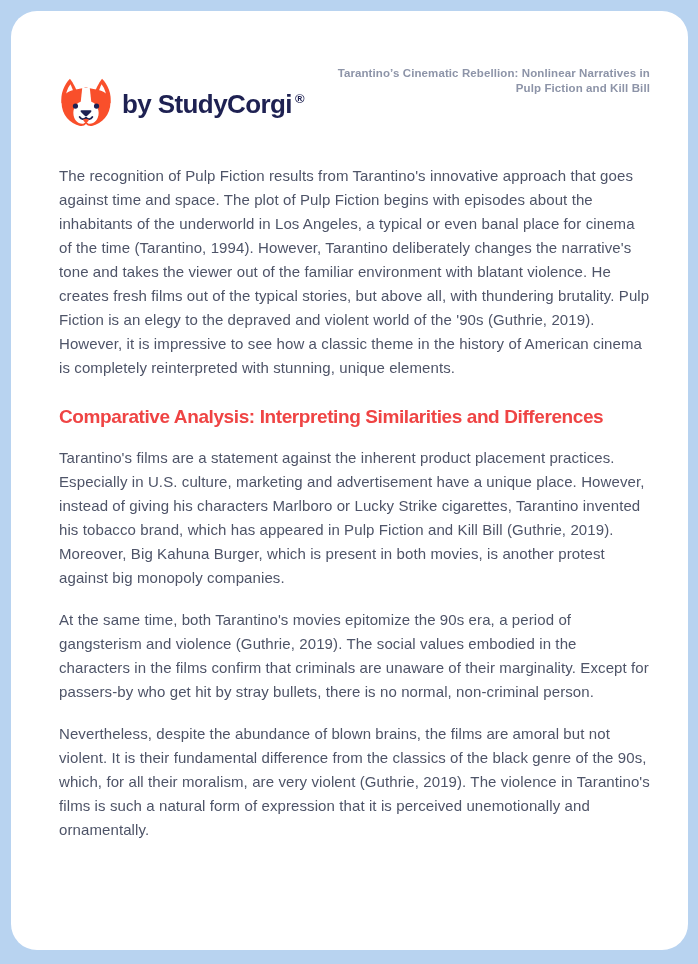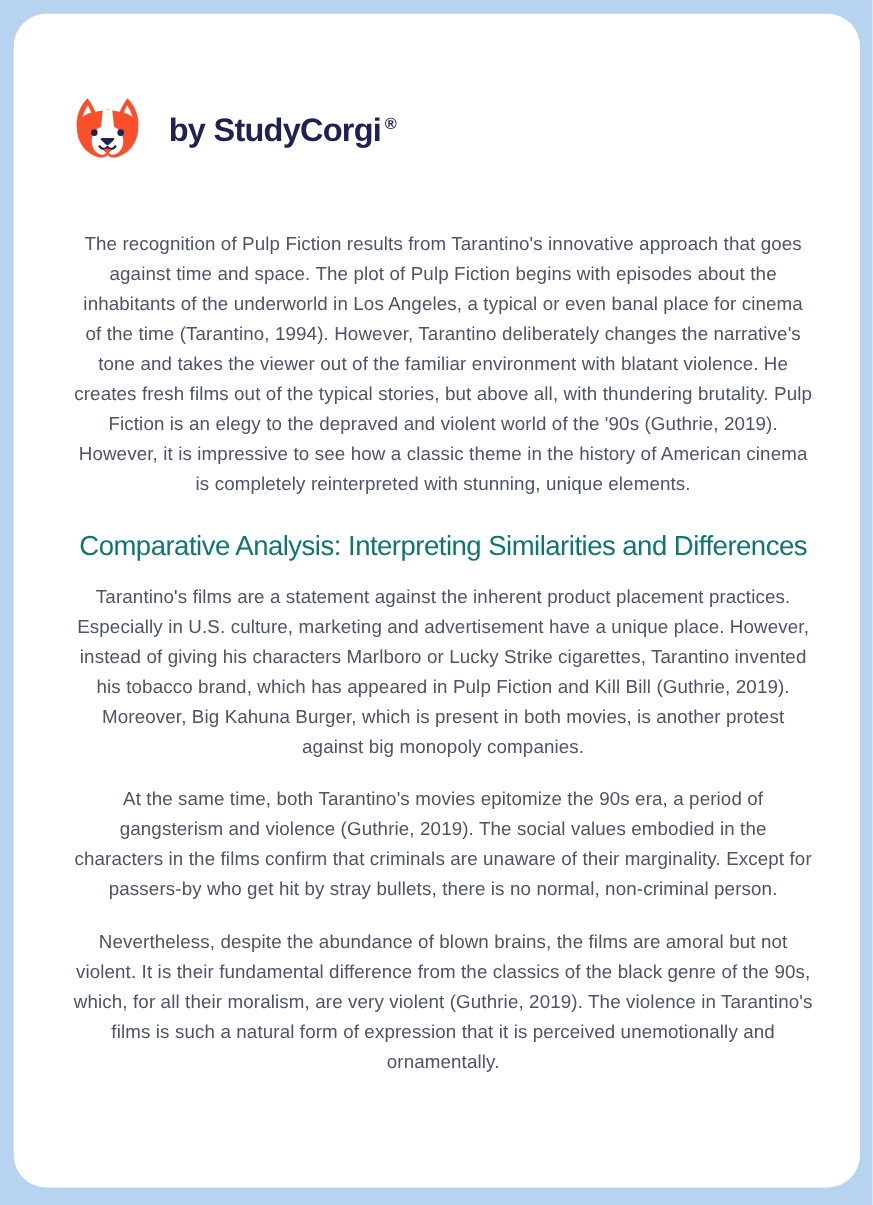--- a/index.html
+++ b/index.html
@@ -29,21 +29,21 @@
   
   .header {
     display: flex;
     justify-content: space-between;
     align-items: flex-start;
     padding-top: 55px;
   }
   .logo {
     display: flex;
     align-items: center;
-    gap: 22px;
+    gap: 9px;
     margin-top: 10px;
     text-decoration: none;
     cursor: pointer;
   }
   .logo-icon svg {
     width: 54px;
     height: 56px;
     display: block;
   }
   .logo-text {
@@ -77,34 +77,33 @@
     font-size: 11.5px;
     color: #9aa2b5;
     line-height: 15px;
     margin-top: 7px;
     text-decoration: none;
     word-break: break-word;
     cursor: pointer;
   }
   
   .content {
-    margin-top: 52px;
+    margin-top: 32px;
     color: #4e5468;
     font-size: 15px;
     line-height: 24px;
     letter-spacing: 0.1px;
-    text-align: center;
   }
   .content p {
     margin: 0 0 18px 0;
   }
   .content h2 {
-    font-size: 22px;
-    font-weight: normal;
-    color: #0f766e;
+    font-size: 19px;
+    font-weight: bold;
+    color: #ef4444;
     letter-spacing: -0.4px;
     line-height: 26px;
     margin: 24px 0 16px 0;
     white-space: nowrap;
   }
 </style>
 </head>
 <body>
 
 <div class="page">
@@ -136,20 +135,21 @@
 
             <path d="M24.5 46.5 C26.5 49.5 29.5 49.8 32 47.2 C34.5 49.8 37.5 49.5 39.5 46.5" stroke="#1e2152" stroke-width="2.2" fill="none" stroke-linecap="round"></path>
 
             <path d="M28.5 49.8 C29.5 53.8 34.5 53.8 35.5 49.8 C33 48.2 31 48.2 28.5 49.8 Z" fill="#f94f2b"></path>
           </svg>
         </span>
         <span class="logo-text"><span>by StudyCorgi</span><span class="reg-mark">®</span></span>
       </a>
 
       <div class="doc-meta">
+        <div class="doc-title">Tarantino’s Cinematic Rebellion: Nonlinear Narratives in Pulp Fiction and Kill Bill</div>
       </div>
 
     </header>
 
     <main class="content">
       <p>The recognition of Pulp Fiction results from Tarantino's innovative approach that goes against time and space. The plot of Pulp Fiction begins with episodes about the inhabitants of the underworld in Los Angeles, a typical or even banal place for cinema of the time (Tarantino, 1994). However, Tarantino deliberately changes the narrative's tone and takes the viewer out of the familiar environment with blatant violence. He creates fresh films out of the typical stories, but above all, with thundering brutality. Pulp Fiction is an elegy to the depraved and violent world of the '90s (Guthrie, 2019). However, it is impressive to see how a classic theme in the history of American cinema is completely reinterpreted with stunning, unique elements.</p>
       <h2>Comparative Analysis: Interpreting Similarities and Differences</h2>
       <p>Tarantino's films are a statement against the inherent product placement practices. Especially in U.S. culture, marketing and advertisement have a unique place. However, instead of giving his characters Marlboro or Lucky Strike cigarettes, Tarantino invented his tobacco brand, which has appeared in Pulp Fiction and Kill Bill (Guthrie, 2019). Moreover, Big Kahuna Burger, which is present in both movies, is another protest against big monopoly companies.</p>
       <p>At the same time, both Tarantino's movies epitomize the 90s era, a period of gangsterism and violence (Guthrie, 2019). The social values embodied in the characters in the films confirm that criminals are unaware of their marginality. Except for passers-by who get hit by stray bullets, there is no normal, non-criminal person.</p>
       <p>Nevertheless, despite the abundance of blown brains, the films are amoral but not violent. It is their fundamental difference from the classics of the black genre of the 90s, which, for all their moralism, are very violent (Guthrie, 2019). The violence in Tarantino's films is such a natural form of expression that it is perceived unemotionally and ornamentally.</p>

